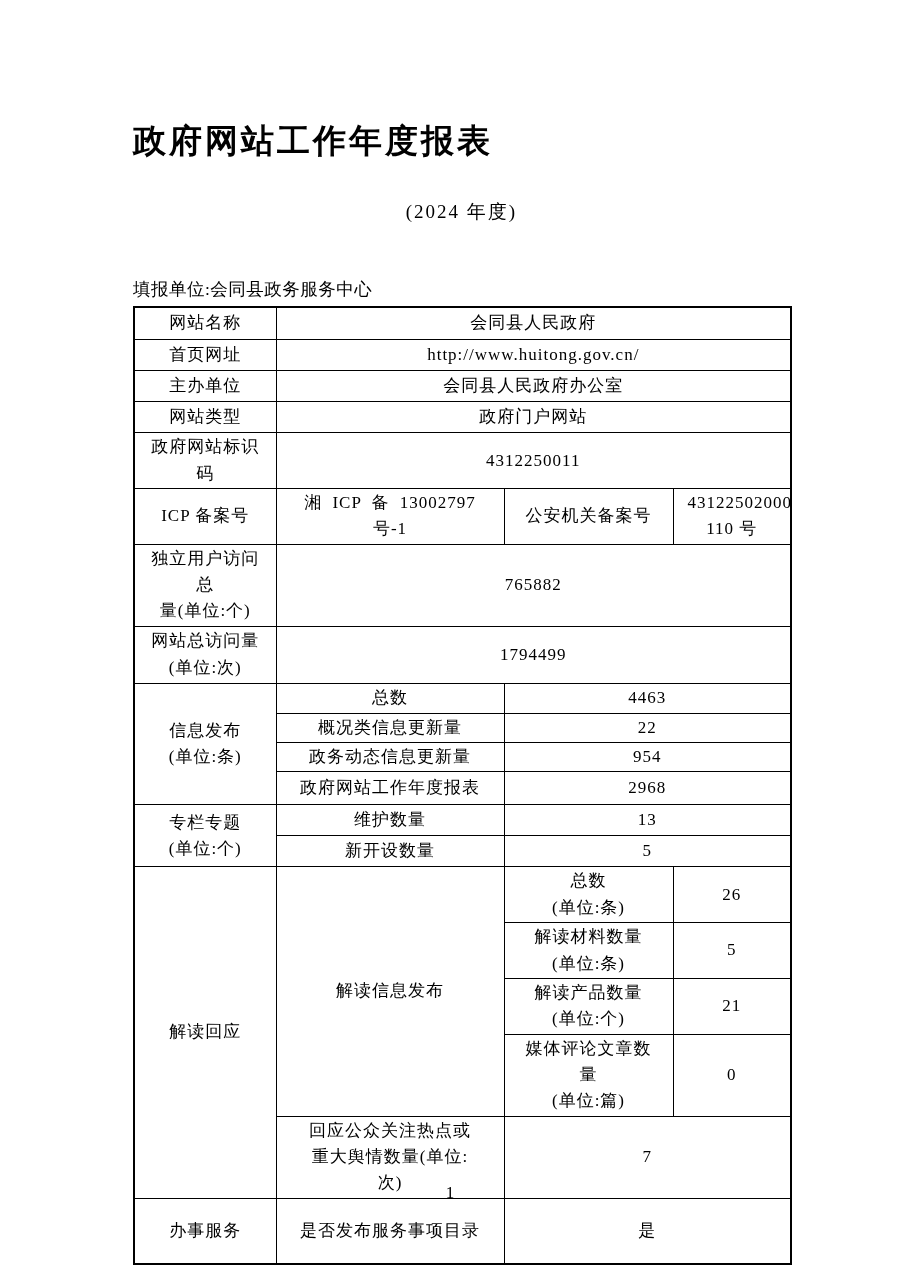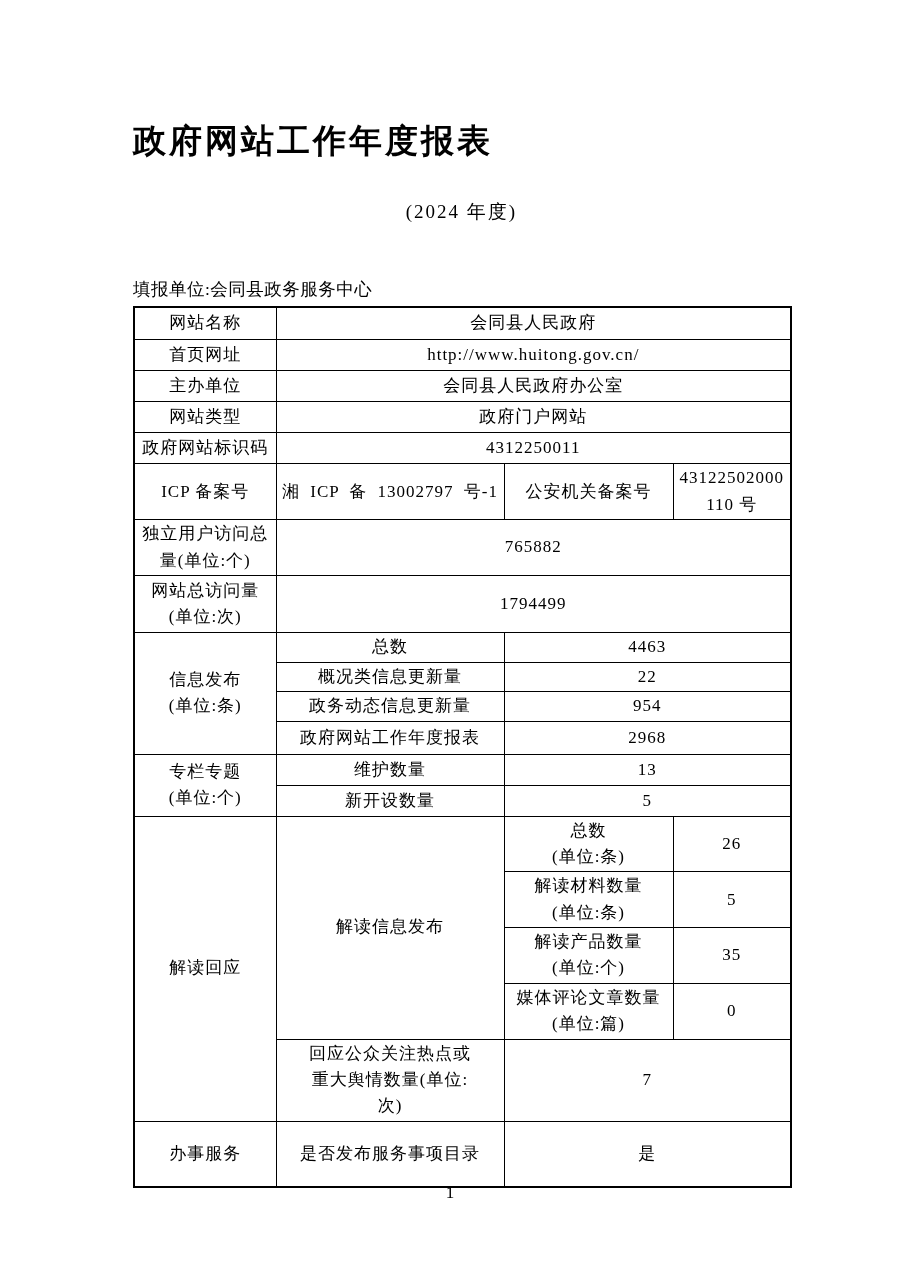--- a/index.html
+++ b/index.html
@@ -43,21 +43,21 @@
     table-layout: fixed;
     width: 657px;
     border: 2px solid #000;
   }
   table.report td {
     border: 1px solid #000;
     font-size: 17px;
     letter-spacing: 1px;
     text-align: center;
     vertical-align: middle;
-    padding: 1px 5px;
+    padding: 1px 14px;
     line-height: 1.55;
     overflow: hidden;
   }
   td.pre { white-space: pre-line; line-height: 1.62; }
   td.word-gap { word-spacing: 5px; }
   td.ls-wide { letter-spacing: 4px; }
   td.bottom-align { vertical-align: bottom; padding-bottom: 3px; }
   
   tr.r33 { height: 33px; } tr.r31 { height: 31px; } tr.r50 { height: 50px; }
   tr.r56 { height: 56px; } tr.r57 { height: 57px; } tr.r30 { height: 30px; }
@@ -166,21 +166,21 @@
           <td>26</td>
         </tr>
         <tr class="r52">
           <td class="pre">解读材料数量
 (单位:条)</td>
           <td>5</td>
         </tr>
         <tr class="r51">
           <td class="pre">解读产品数量
 (单位:个)</td>
-          <td>35</td>
+          <td>21</td>
         </tr>
         <tr class="r52">
           <td class="pre">媒体评论文章数量
 (单位:篇)</td>
           <td>0</td>
         </tr>
         <tr class="r73">
           <td class="pre">回应公众关注热点或
 重大舆情数量(单位:
 次)</td>

